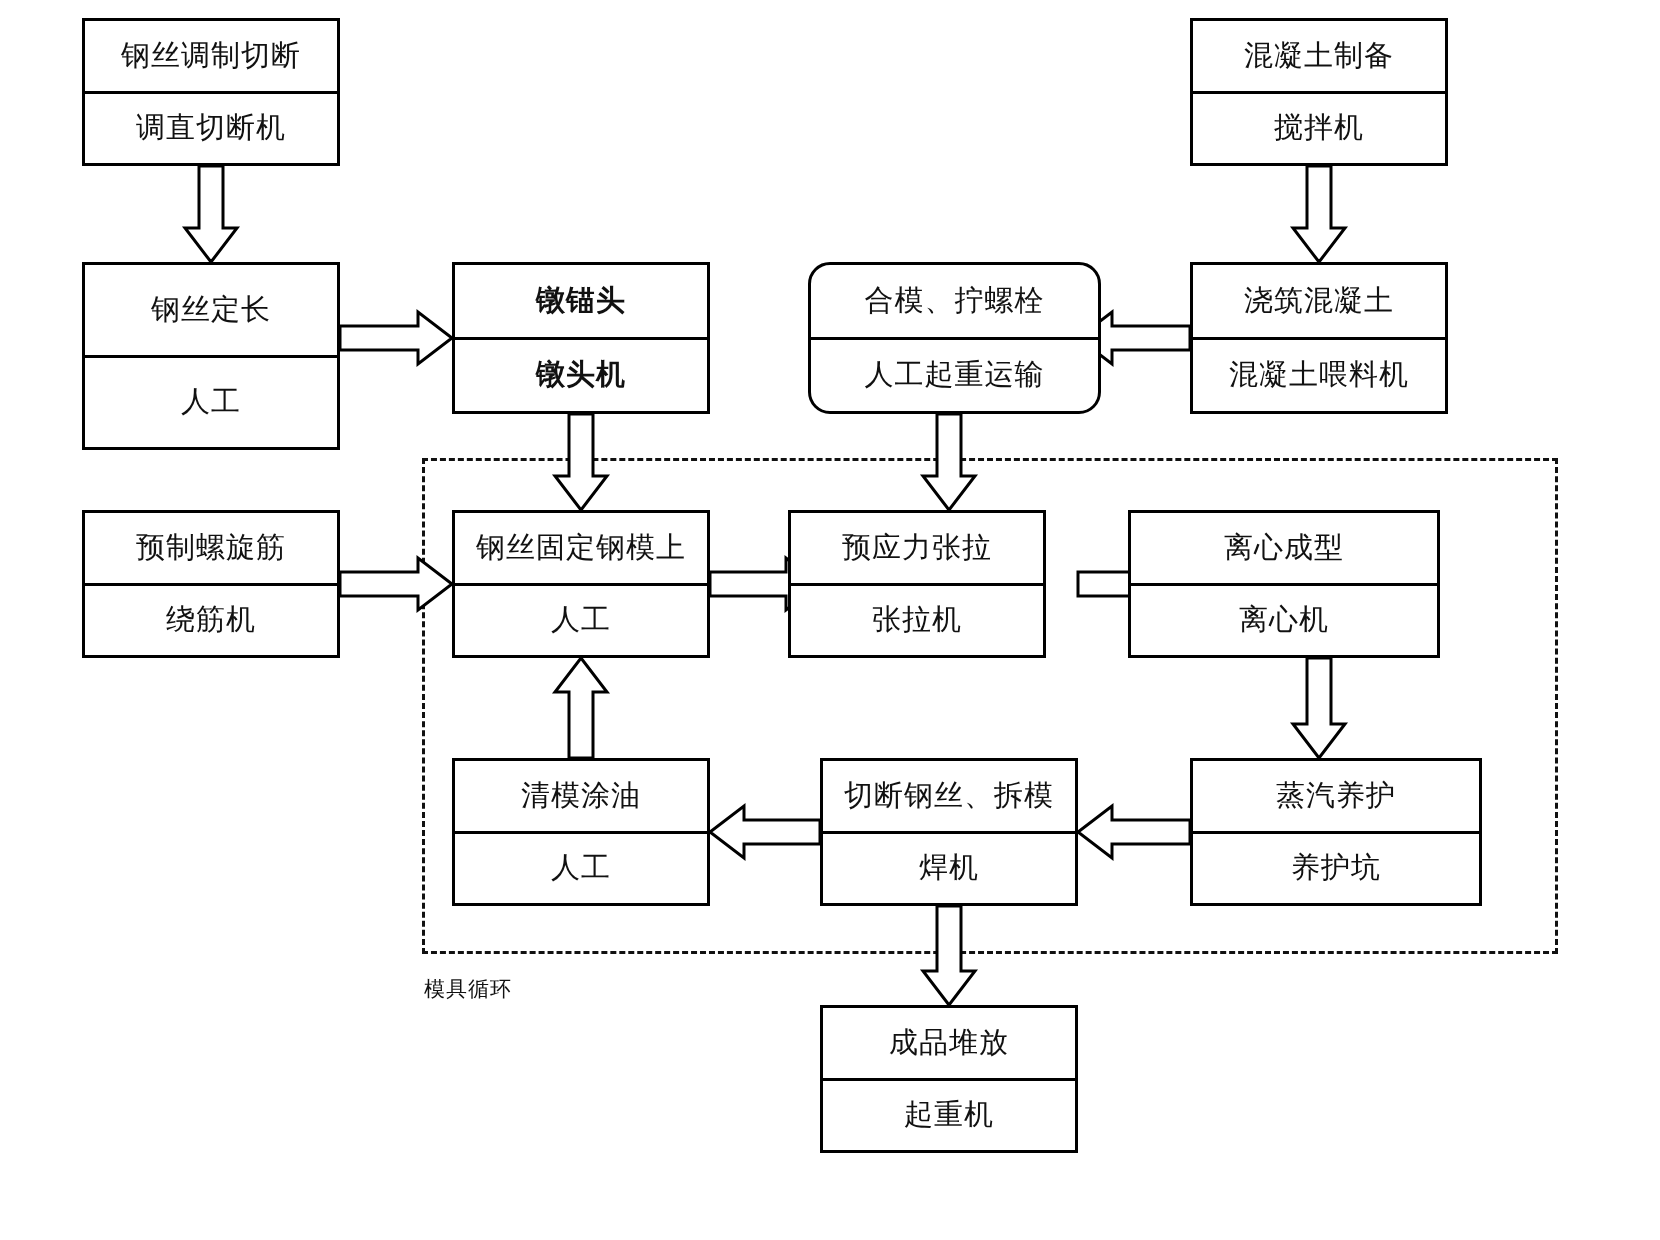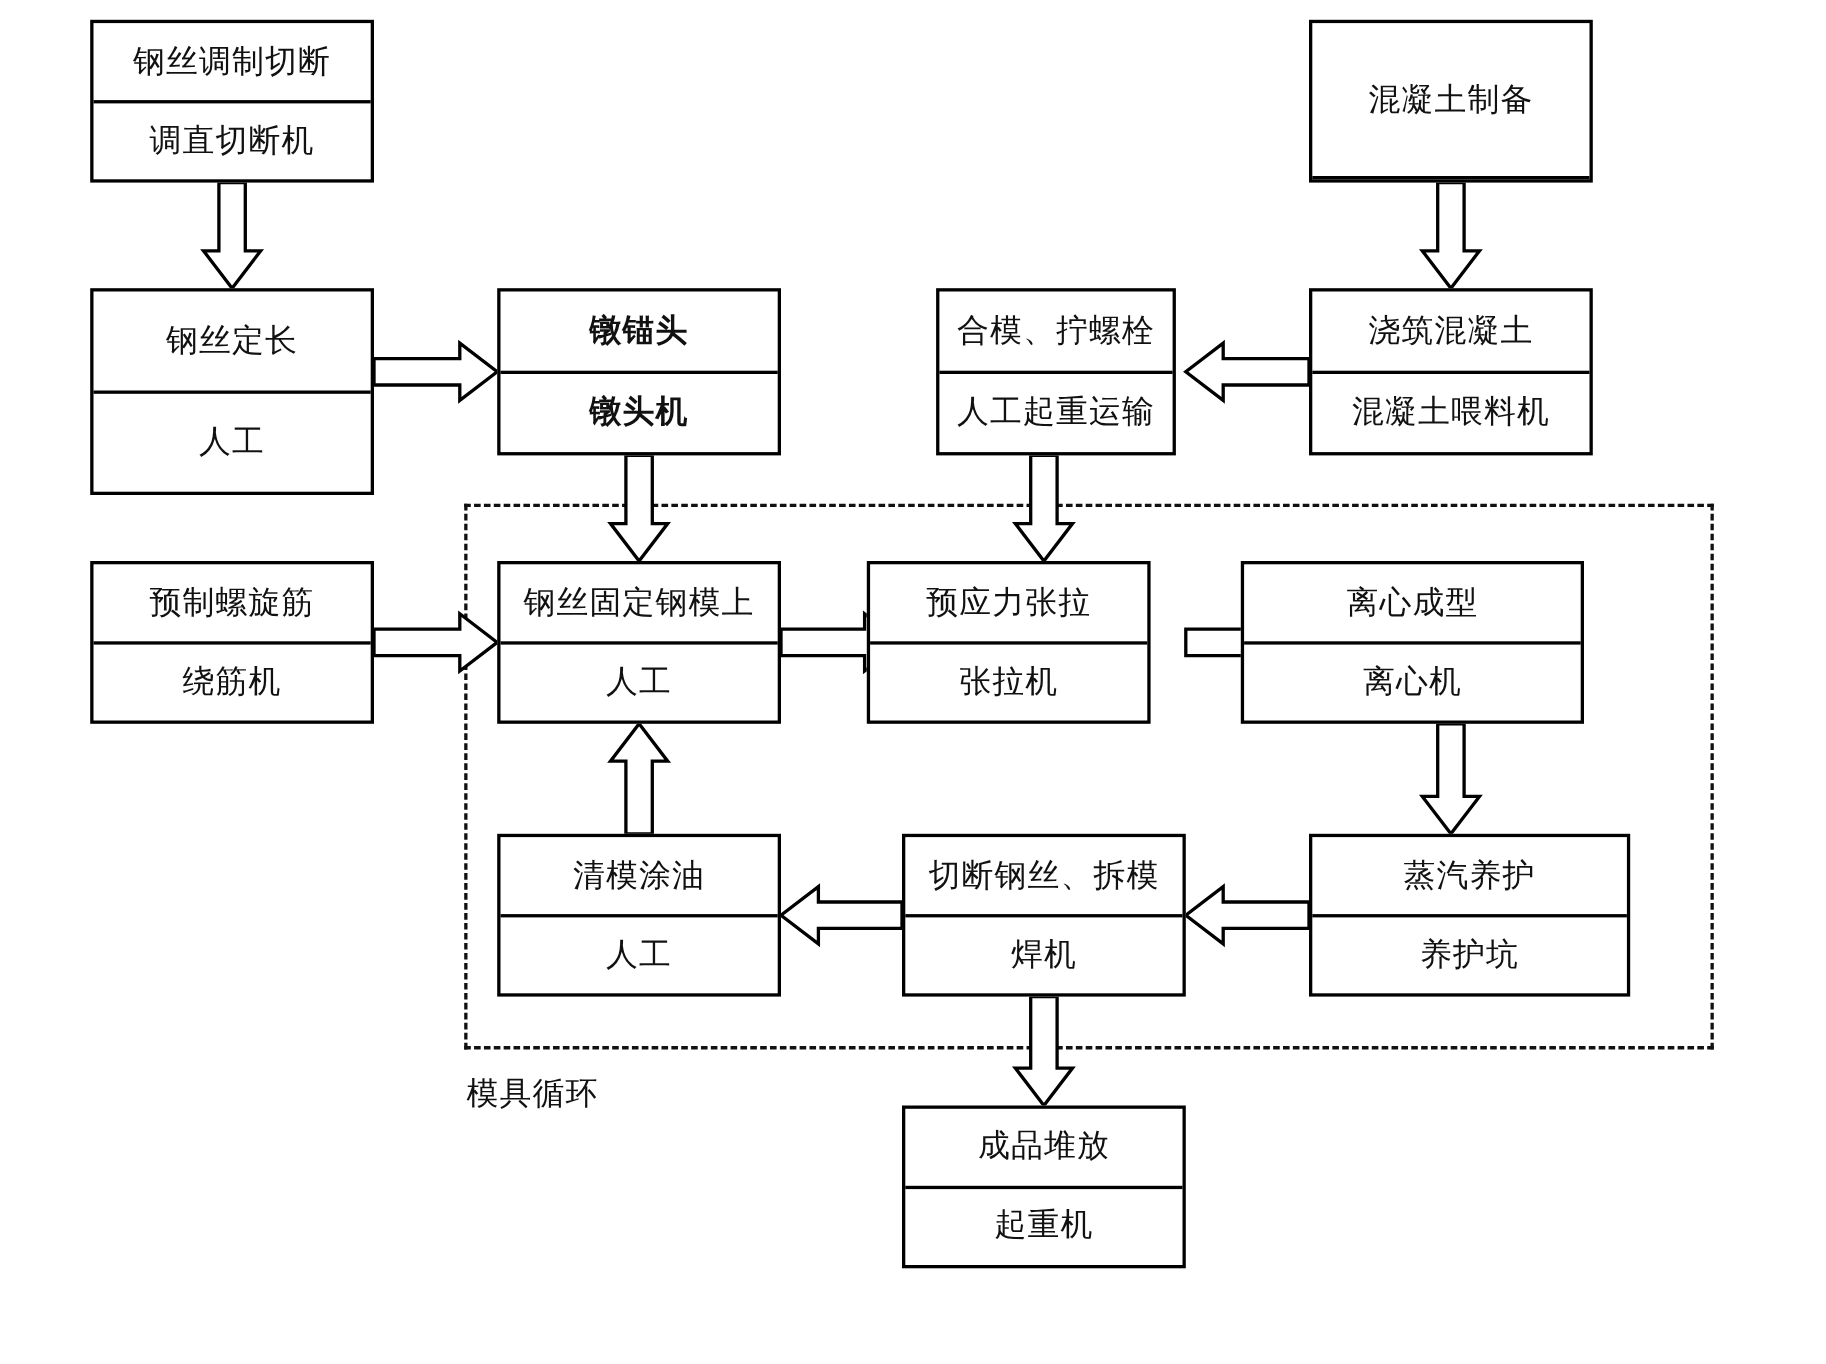--- a/index.html
+++ b/index.html
@@ -42,21 +42,21 @@
   }
   .dashed-region {
     position: absolute;
     box-sizing: border-box;
     border: 3px dashed #111111;
     background: transparent;
     z-index: 1;
   }
   .region-label {
     position: absolute;
-    font-size: 29px;
+    font-size: 21px;
     color: #111111;
     letter-spacing: 1px;
     white-space: nowrap;
     z-index: 6;
   }
   svg.arrows {
     position: absolute;
     left: 0;
     top: 0;
     width: 1660px;
@@ -96,30 +96,31 @@
       <polygon points="937,906 961,906 961,971 975,971 949,1005 923,971 937,971"></polygon>
     </svg>
 
   <div id="node-layer">
       <div class="node" style="left: 82px; top: 18px; width: 258px; height: 148px;">
         <div class="cell top">钢丝调制切断</div>
         <div class="cell bottom">调直切断机</div>
       </div>
       <div class="node" style="left: 1190px; top: 18px; width: 258px; height: 148px;">
         <div class="cell top">混凝土制备</div>
+        <div class="cell bottom">搅拌机</div>
       </div>
       <div class="node" style="left: 82px; top: 262px; width: 258px; height: 188px;">
         <div class="cell top">钢丝定长</div>
         <div class="cell bottom">人工</div>
       </div>
       <div class="node" style="left: 452px; top: 262px; width: 258px; height: 152px; font-weight: bold;">
         <div class="cell top">镦锚头</div>
         <div class="cell bottom">镦头机</div>
       </div>
-      <div class="node" style="left: 851px; top: 262px; width: 218px; height: 152px;">
+      <div class="node" style="left: 808px; top: 262px; width: 293px; height: 152px; border-radius: 22px;">
         <div class="cell top">合模、拧螺栓</div>
         <div class="cell bottom">人工起重运输</div>
       </div>
       <div class="node" style="left: 1190px; top: 262px; width: 258px; height: 152px;">
         <div class="cell top">浇筑混凝土</div>
         <div class="cell bottom">混凝土喂料机</div>
       </div>
       <div class="node" style="left: 82px; top: 510px; width: 258px; height: 148px;">
         <div class="cell top">预制螺旋筋</div>
         <div class="cell bottom">绕筋机</div>

